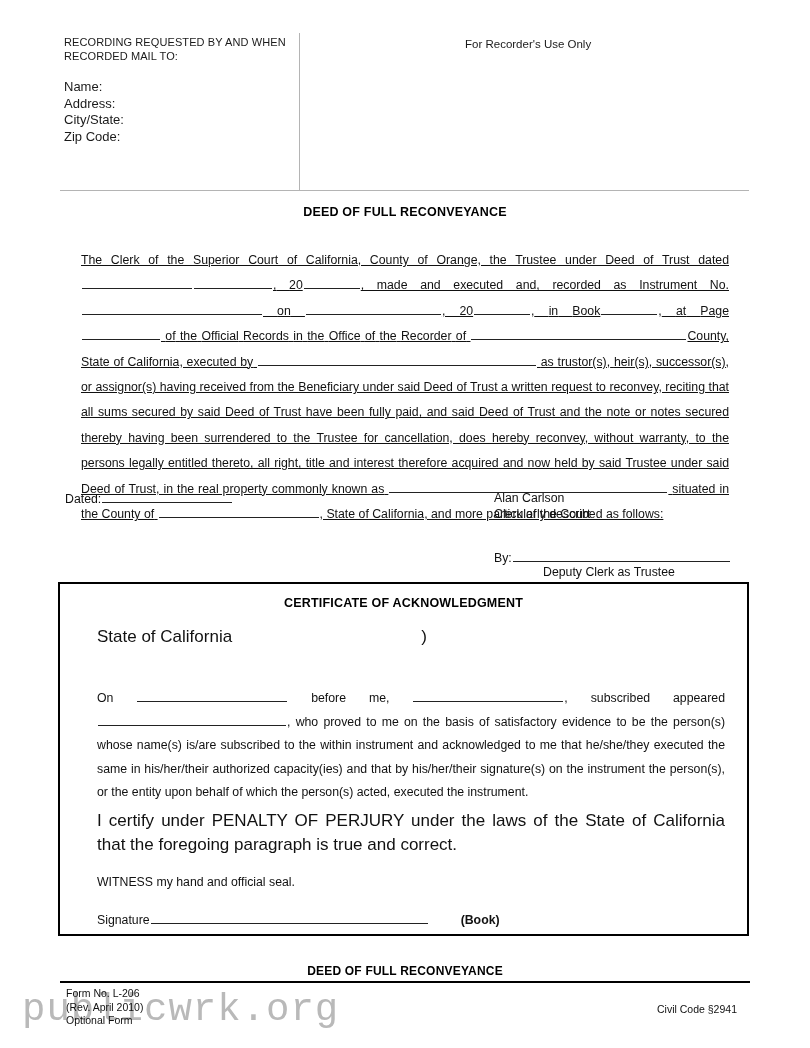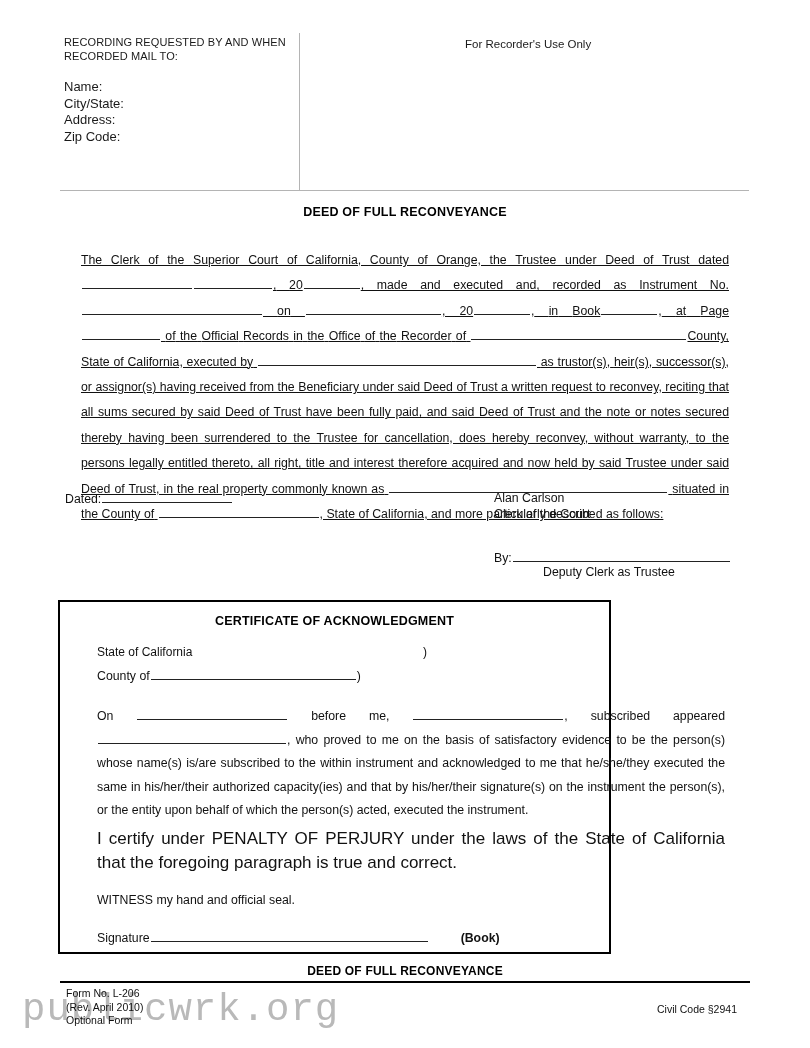--- a/index.html
+++ b/index.html
@@ -143,43 +143,43 @@
     left: 543px;
     top: 565px;
     font-size: 12.3px;
     color: #111;
   }
 
   
   .cert-box {
     position: absolute;
     left: 58px;
-    top: 600px;
-    width: 553px;
+    top: 582px;
+    width: 691px;
     height: 354px;
     border: 2px solid #000;
     box-sizing: border-box;
     background: #fff;
   }
   .cert-title {
     position: absolute;
     left: 0;
     top: 12px;
     width: 100%;
     text-align: center;
     font-size: 12.5px;
     font-weight: bold;
     letter-spacing: 0.2px;
     color: #000;
   }
   .cert-state {
     position: absolute;
     left: 37px;
     top: 43px;
-    font-size: 12px;
+    font-size: 17px;
     width: 330px;
   }
   .cert-state .paren { float: right; }
   .cert-county {
     position: absolute;
     left: 37px;
     top: 65px;
     font-size: 12.3px;
   }
   .cert-para {
@@ -276,22 +276,22 @@
 
 <div class="page">
 
   <div class="header-block">
 
     <div class="recording-left">
       <div class="caps">RECORDING REQUESTED BY AND WHEN</div>
       <div class="caps">RECORDED MAIL TO:</div>
       <div class="recording-fields">
         <div>Name:</div>
+        <div>Address:</div>
         <div>City/State:</div>
-        <div>Address:</div>
         <div>Zip Code:</div>
       </div>
     </div>
 
     <div class="recorder-use">For Recorder's Use Only</div>
 
     <div class="vrule"></div>
     <div class="hrule-header"></div>
   </div>
 
@@ -347,23 +347,20 @@
 
   <div class="cert-box">
 
     <div class="cert-title">CERTIFICATE OF ACKNOWLEDGMENT</div>
 
     <div class="cert-state">
       <span>State of California</span>
       <span class="paren">)</span>
     </div>
 
-    <div class="cert-county">
-      <span>County of</span><span class="fill" style="width:205px"></span><span>)</span>
-    </div>
 
     <div class="cert-para">
       <p>
         <span>On</span>
         <span class="fill" style="width:150px"></span>
         <span>before</span>
         <span>me,</span>
         <span class="fill" style="width:150px"></span>,
         <span>subscribed</span>
         <span>appeared</span>

